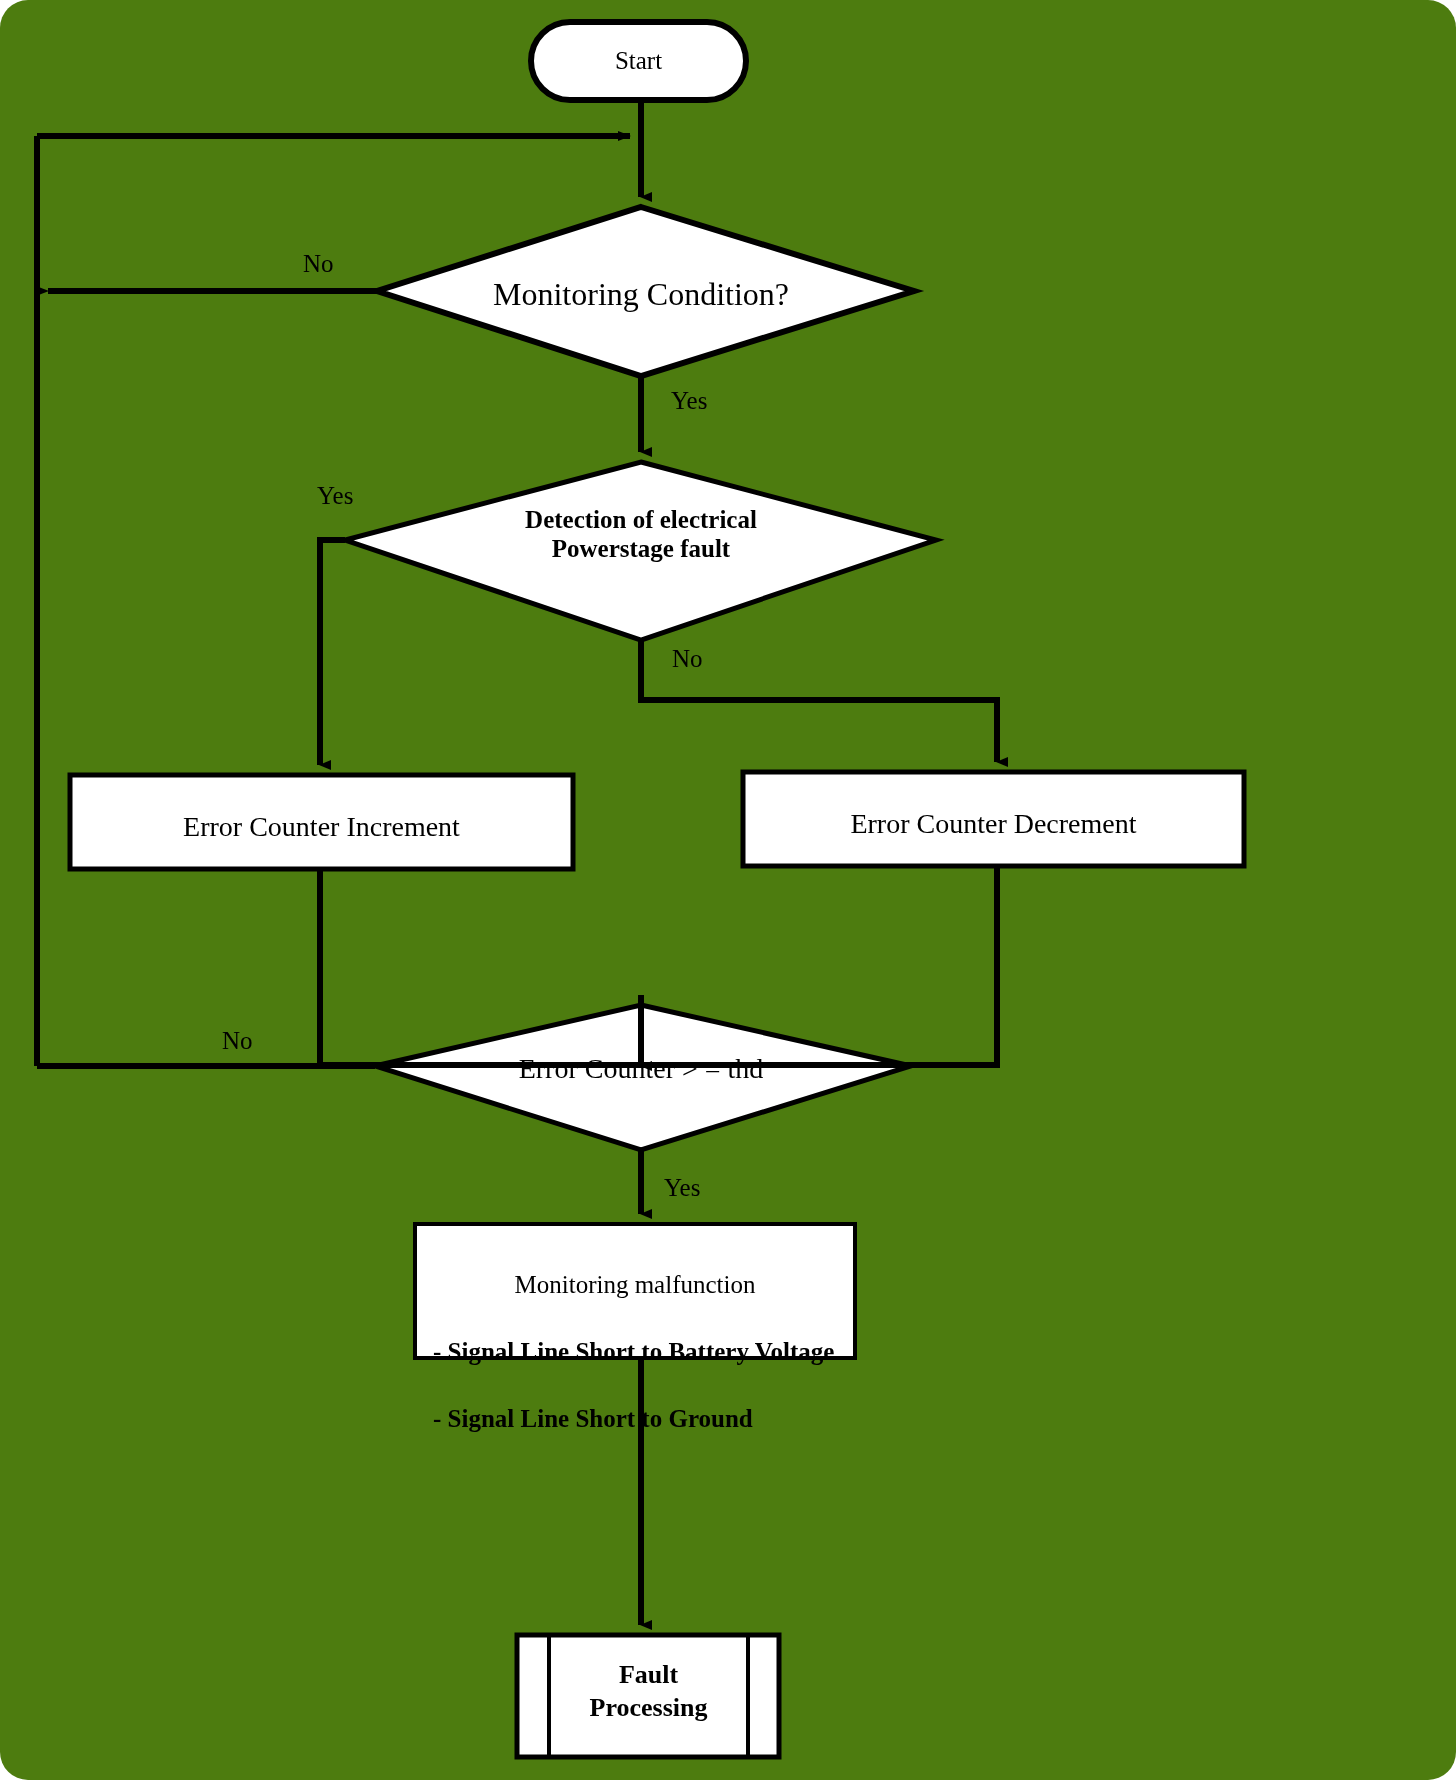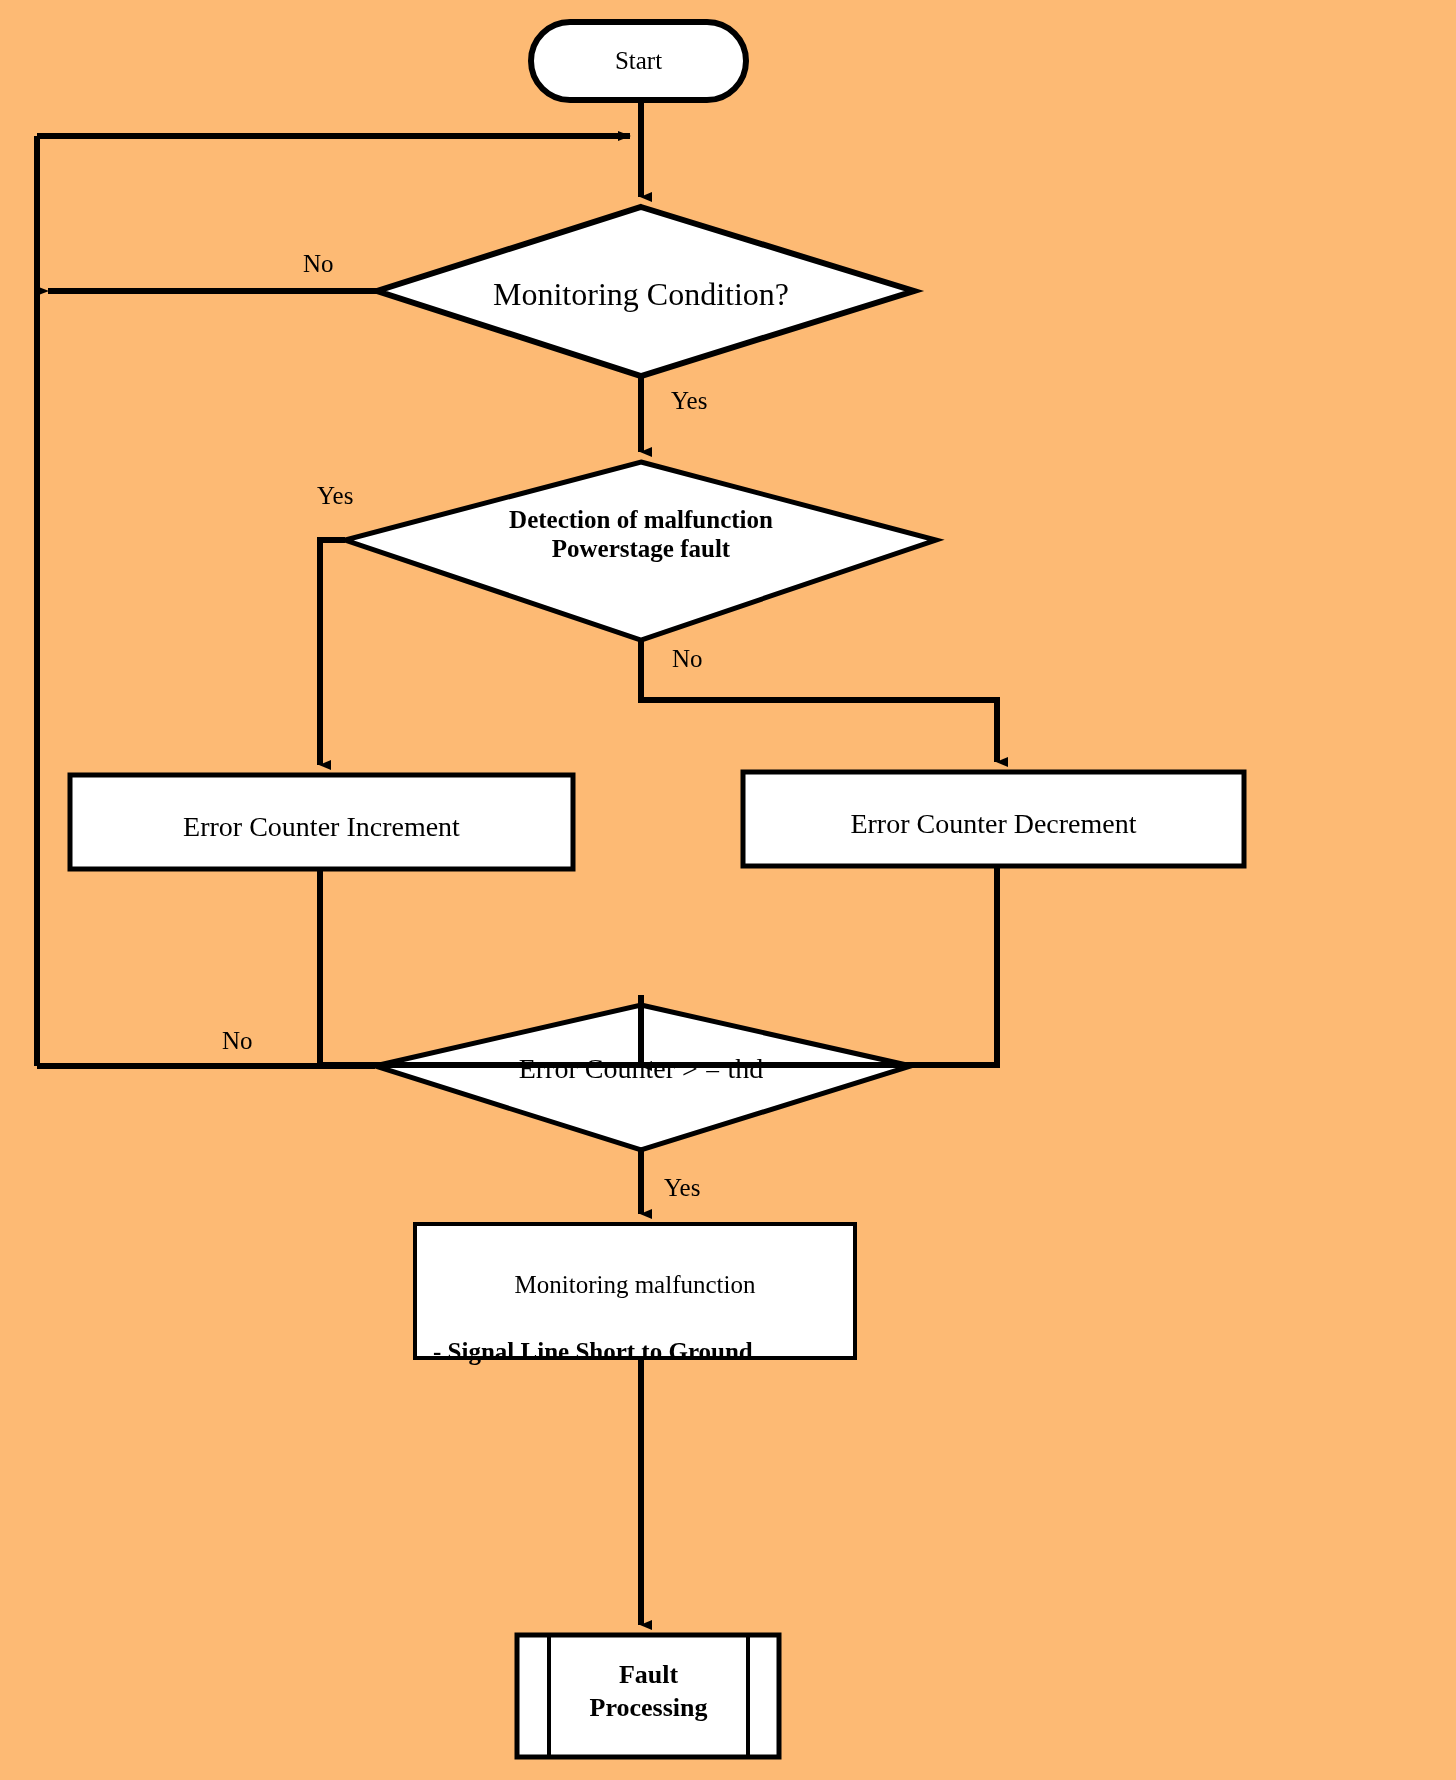--- a/index.html
+++ b/index.html
@@ -9,22 +9,23 @@
     background: #ffffff;
   }
   body {
     font-family: "Liberation Serif", "DejaVu Serif", serif;
     color: #000000;
   }
   #flowchart-root {
     position: relative;
     width: 1456px;
     height: 1780px;
-    background: #fdba74;
+    background: #4d7c0f;
     overflow: hidden;
+    border-radius: 28px;
   }
   #flow-svg {
     position: absolute;
     left: 0;
     top: 0;
     width: 1456px;
     height: 1780px;
   }
   .node-text {
     position: absolute;
@@ -136,31 +137,32 @@
 
     <line x1="641" y1="1150" x2="641" y2="1214" stroke="#000000" stroke-width="6" marker-end="url(#arrowDown)"></line>
 
     <line x1="641" y1="1358" x2="641" y2="1625" stroke="#000000" stroke-width="6" marker-end="url(#arrowDown)"></line>
   </svg>
 
   <div class="node-text terminal-text" style="left:531px; top:46px; width:215px;">Start</div>
 
   <div class="node-text decision-text" style="left:401px; top:276px; width:480px;">Monitoring Condition?</div>
 
-  <div class="node-text decision-text-bold" style="left:421px; top:505px; width:440px;">Detection of malfunction</div>
+  <div class="node-text decision-text-bold" style="left:421px; top:505px; width:440px;">Detection of electrical</div>
   <div class="node-text decision-text-bold" style="left:421px; top:534px; width:440px;">Powerstage fault</div>
 
   <div class="node-text process-text" style="left:70px; top:810px; width:503px;">Error Counter Increment</div>
 
   <div class="node-text process-text" style="left:743px; top:807px; width:501px;">Error Counter Decrement</div>
 
   <div class="node-text process-text" style="left:411px; top:1052px; width:460px;">Error Counter &gt; = thd</div>
 
   <div class="node-text" style="left:415px; top:1232px; width:440px;">
     <span class="malfunction-title">Monitoring malfunction</span>
+    <span class="malfunction-item">- Signal Line Short to Battery Voltage</span>
     <span class="malfunction-item">- Signal Line Short to Ground</span>
   </div>
 
   <div class="node-text subroutine-text" style="left:549px; top:1660px; width:199px;">Fault</div>
   <div class="node-text subroutine-text" style="left:549px; top:1693px; width:199px;">Processing</div>
 
   <div class="edge-label" style="left:303px; top:250px;">No</div>
 
   <div class="edge-label" style="left:671px; top:387px;">Yes</div>
 

